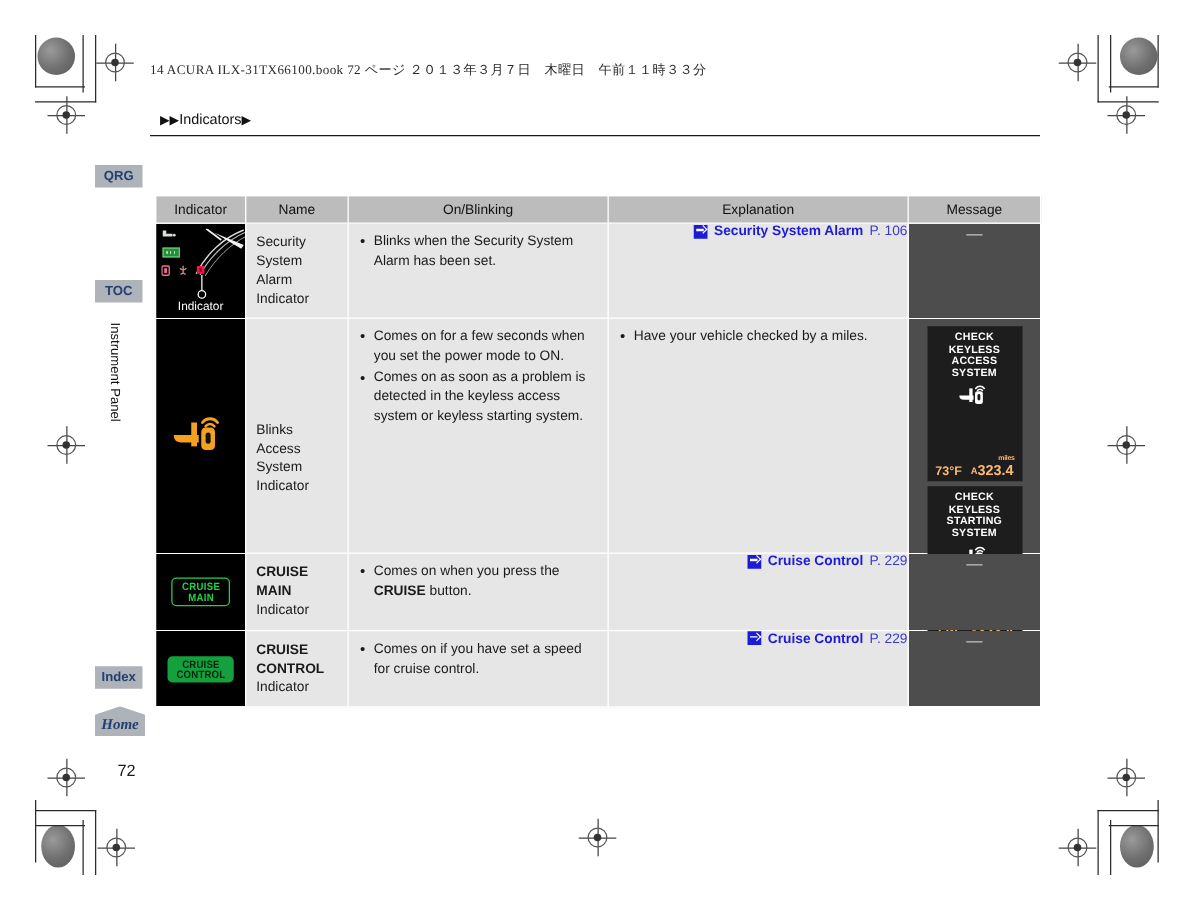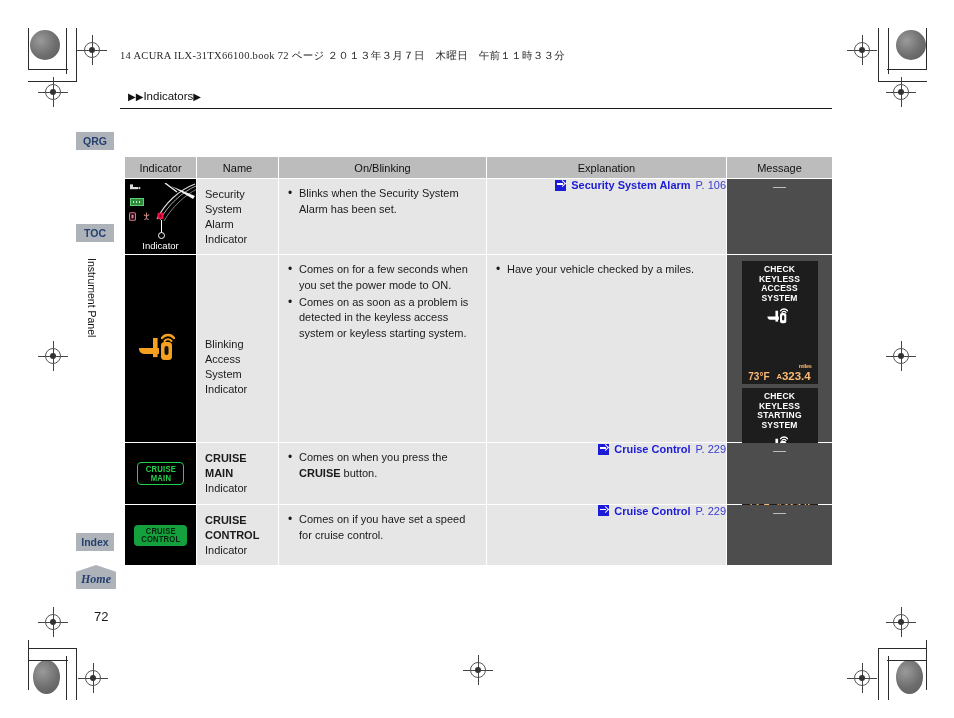--- a/index.html
+++ b/index.html
@@ -460,21 +460,21 @@
             <rect x="19" y="10" width="4.6" height="12" fill="#f5a01e"></rect>
             <rect x="19" y="24.5" width="4.6" height="4.6" fill="#f5a01e"></rect>
 
             <path d="M28,10 C31,6 37,6 40,10" stroke="#f5a01e" stroke-width="2.3" fill="none" stroke-linecap="round"></path>
             <path d="M30.5,13 C32.4,10.6 35.6,10.6 37.5,13" stroke="#f5a01e" stroke-width="2.1" fill="none" stroke-linecap="round"></path>
           </svg>
         </div>
       </td>
       <td class="cell-name">
         <div class="name-txt" style="padding-top:82px;">
-          <span class="sub">Blinking Access</span>
+          <span class="sub">Blinks Access</span>
           <span class="sub">System Indicator</span>
         </div>
       </td>
       <td class="cell-onb">
         <ul class="bl">
           <li>Comes on for a few seconds when you set the power mode to ON.</li>
           <li>Comes on as soon as a problem is detected in the keyless access system or keyless starting system.</li>
         </ul>
       </td>
       <td class="cell-exp">

